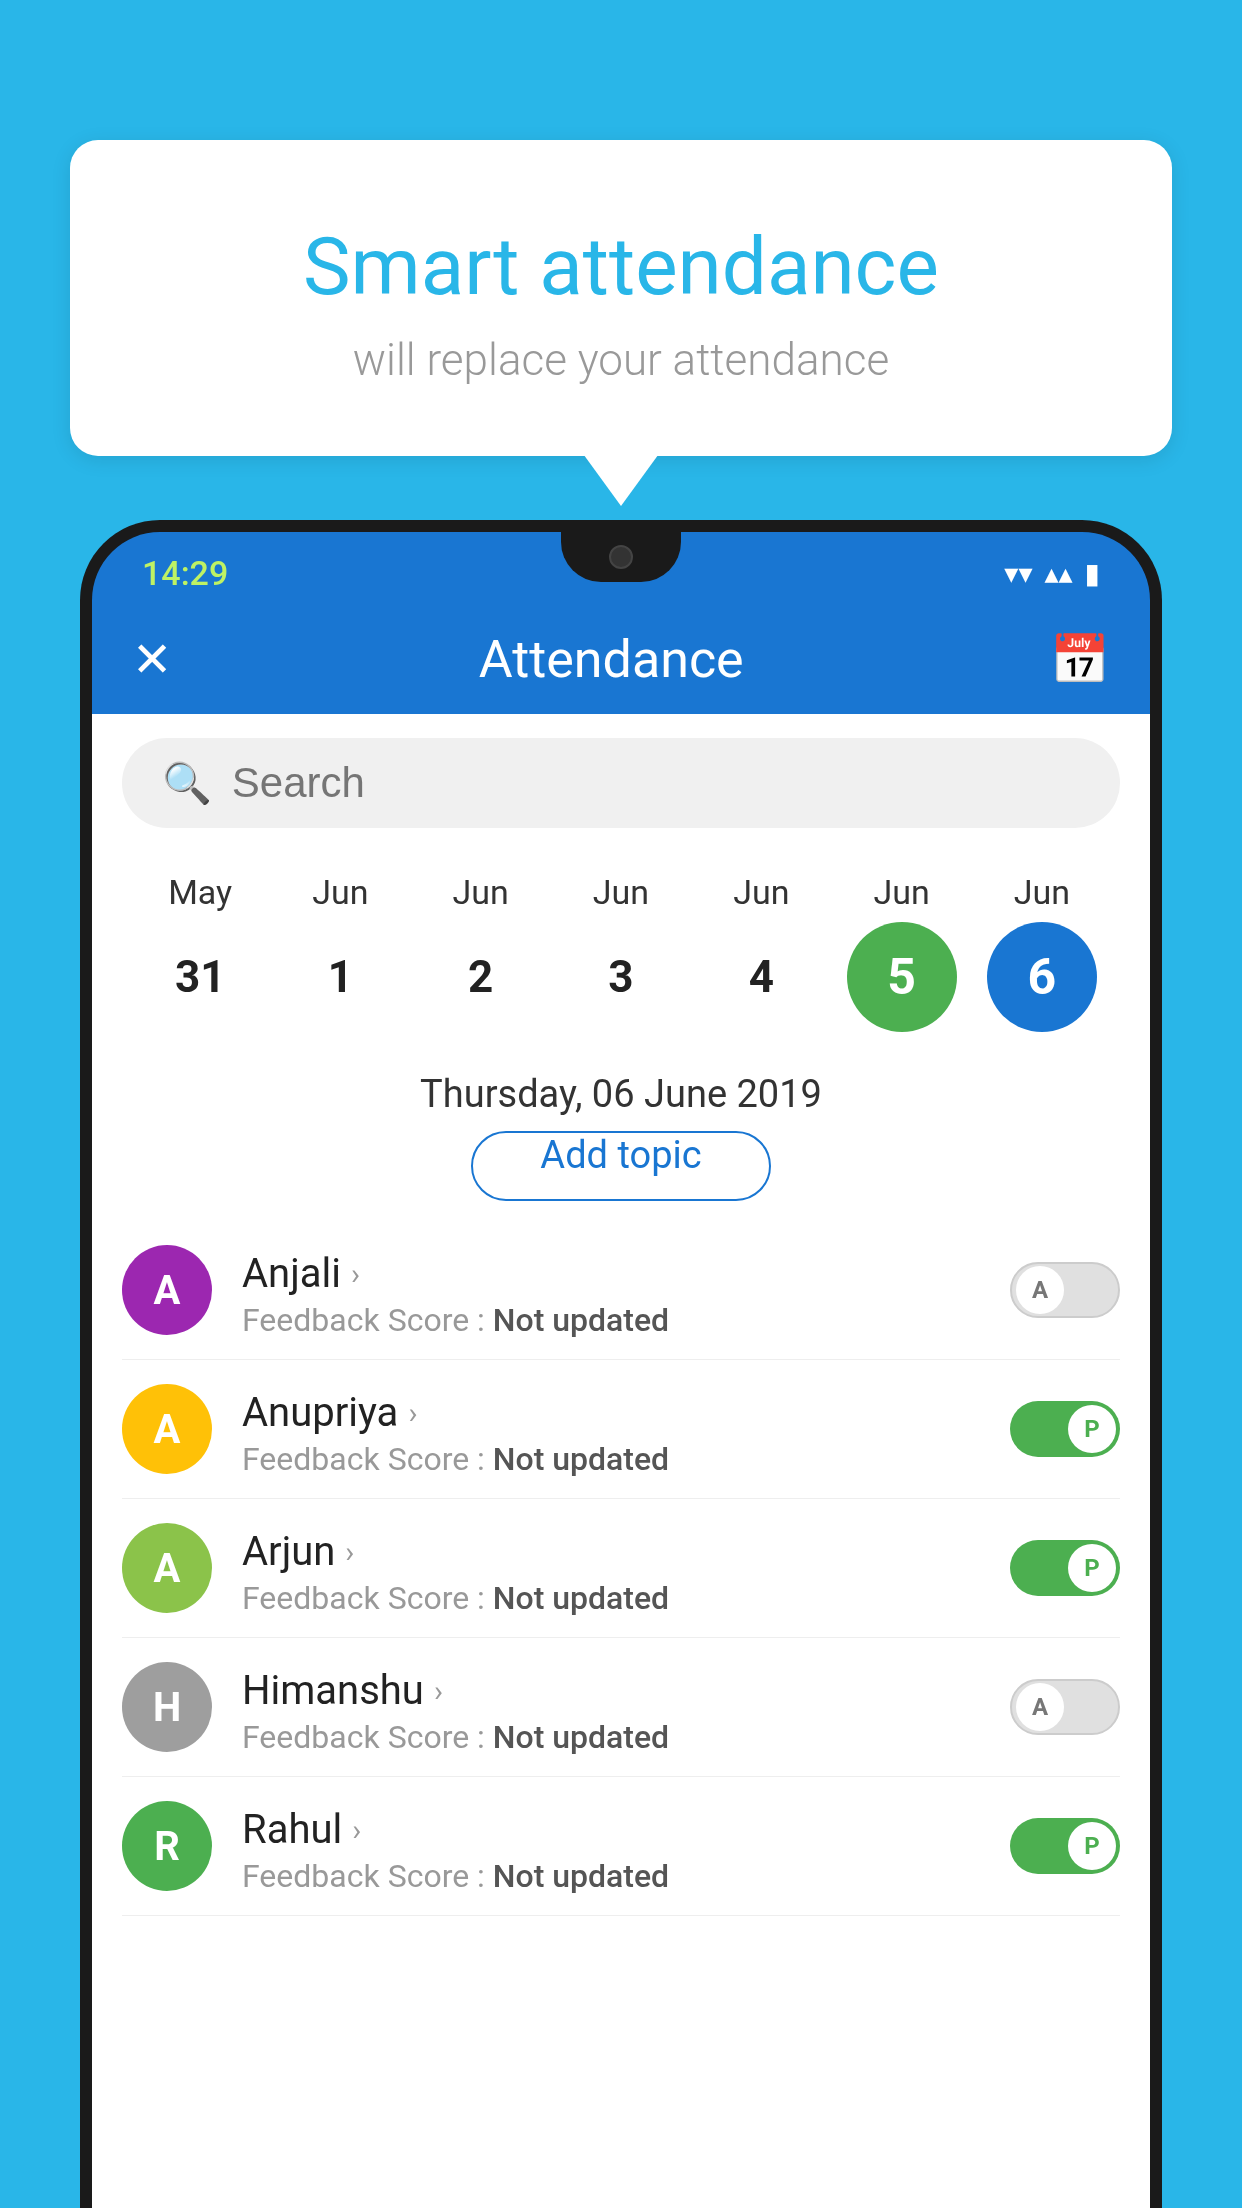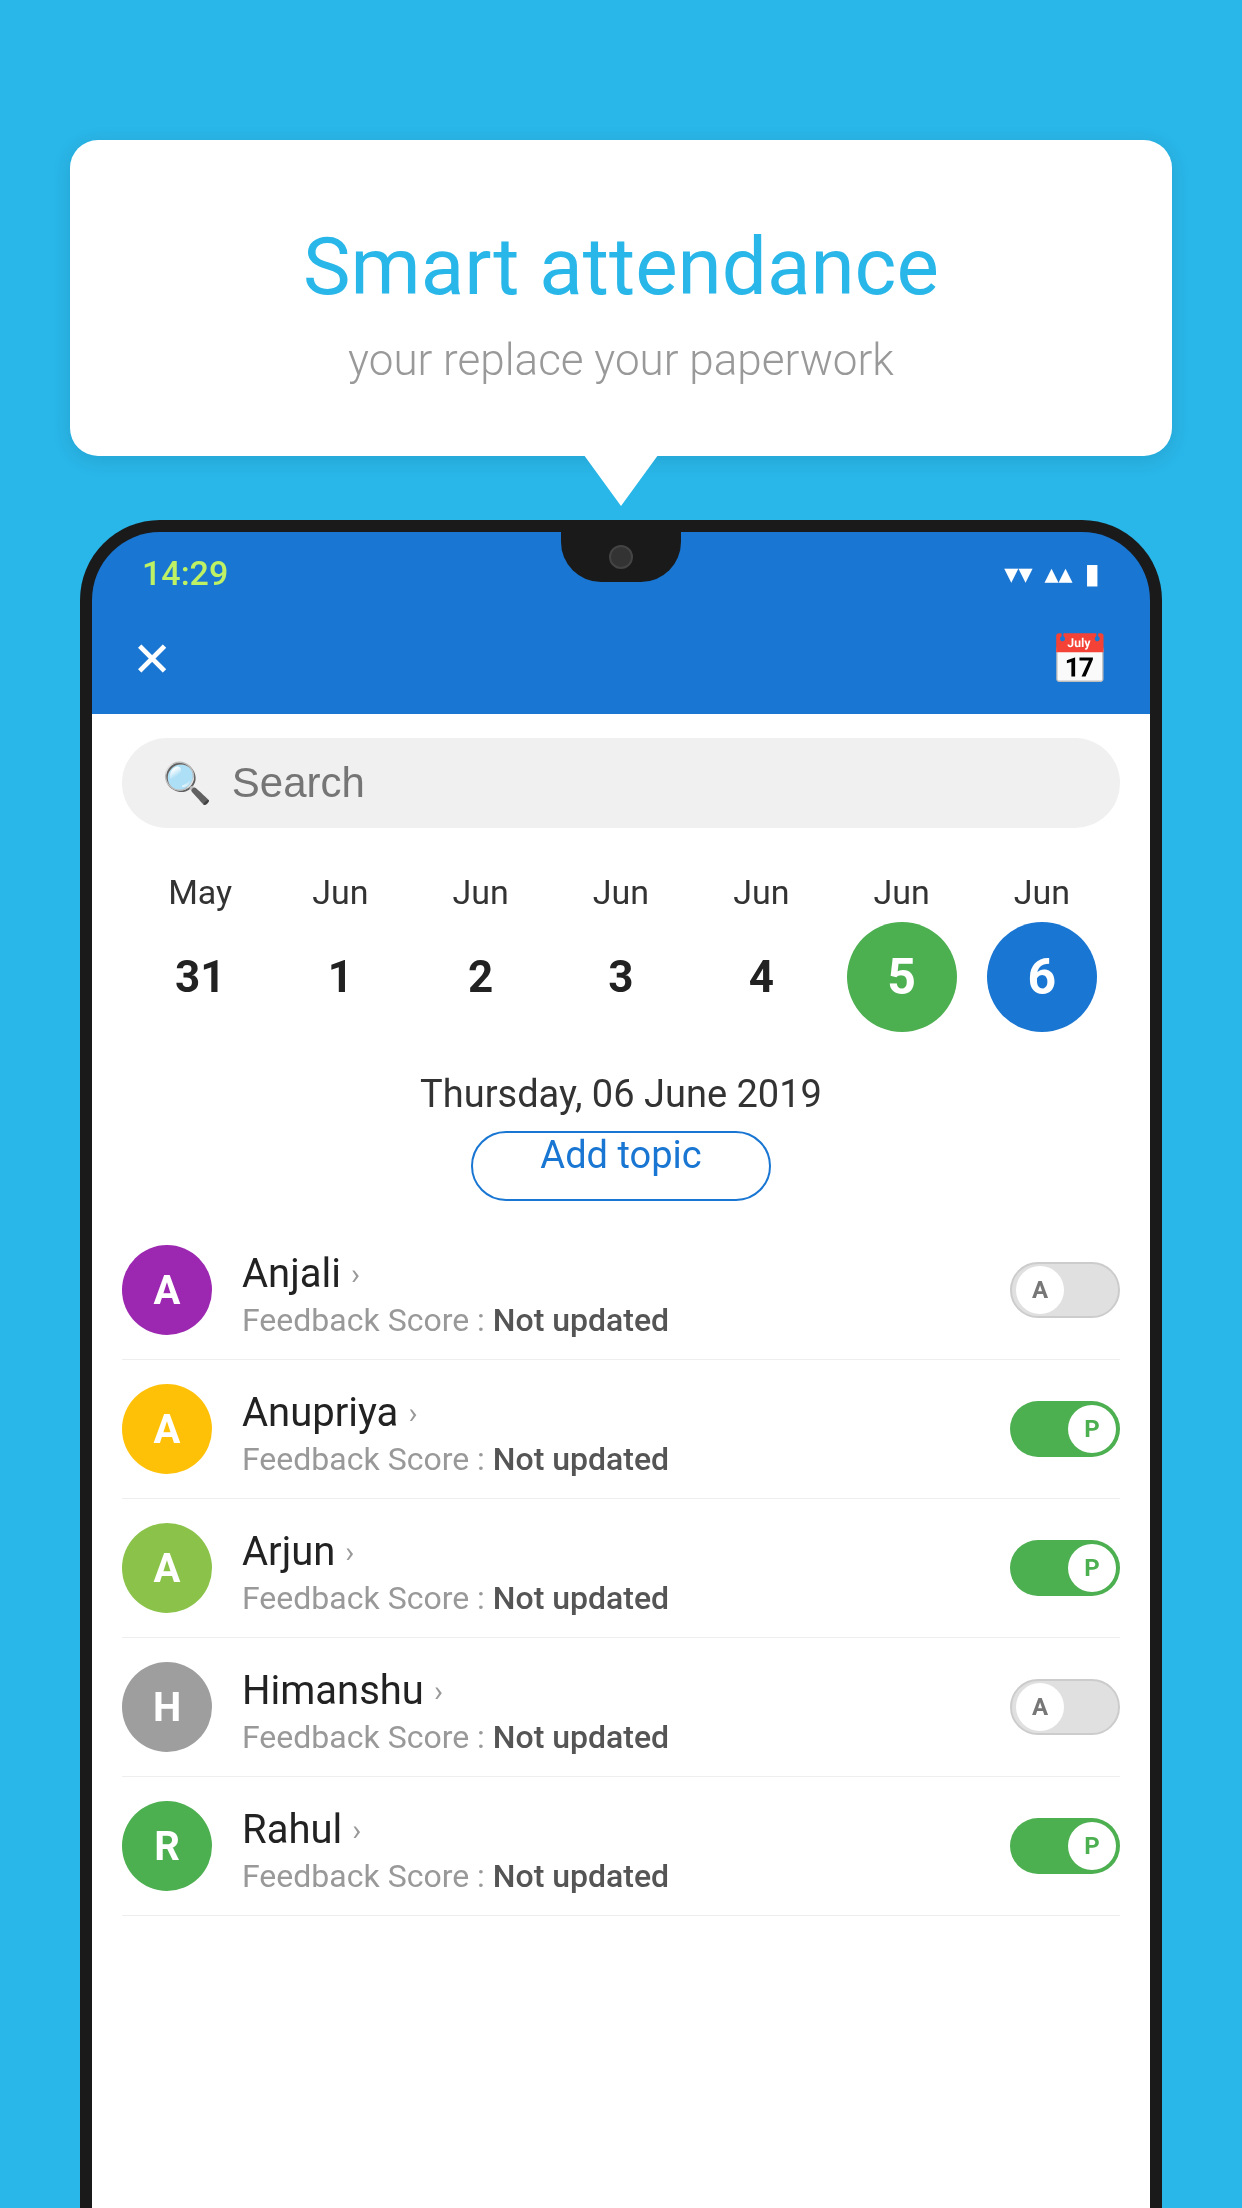--- a/index.html
+++ b/index.html
@@ -381,21 +381,21 @@
     .toggle-knob.p-label {
       color: #4caf50;
     }
   </style>
 </head>
 <body>
 
 <div class="speech-bubble-container">
   <div class="speech-bubble">
     <div class="bubble-title">Smart attendance</div>
-    <div class="bubble-subtitle">your replace your paperwork</div>
+    <div class="bubble-subtitle">will replace your attendance</div>
   </div>
 </div>
 
 <div class="phone-frame">
 
   <div class="phone-inner">
 
     <div class="notch">
       <div class="notch-camera"></div>
     </div>
@@ -404,20 +404,21 @@
       <span class="status-time">14:29</span>
       <div class="status-icons">
         <span class="wifi-icon">▾▾</span>
         <span class="signal-icon">▴▴</span>
         <span class="battery-icon">▮</span>
       </div>
     </div>
 
     <div class="app-header">
       <span class="header-icon">✕</span>
+      <span class="header-title">Attendance</span>
       <span class="header-icon">📅</span>
     </div>
 
     <div class="screen-content">
 
       <div class="search-bar">
         <span class="search-icon-el">🔍</span>
         <input class="search-input" type="text" placeholder="Search" style="">
       </div>
 

